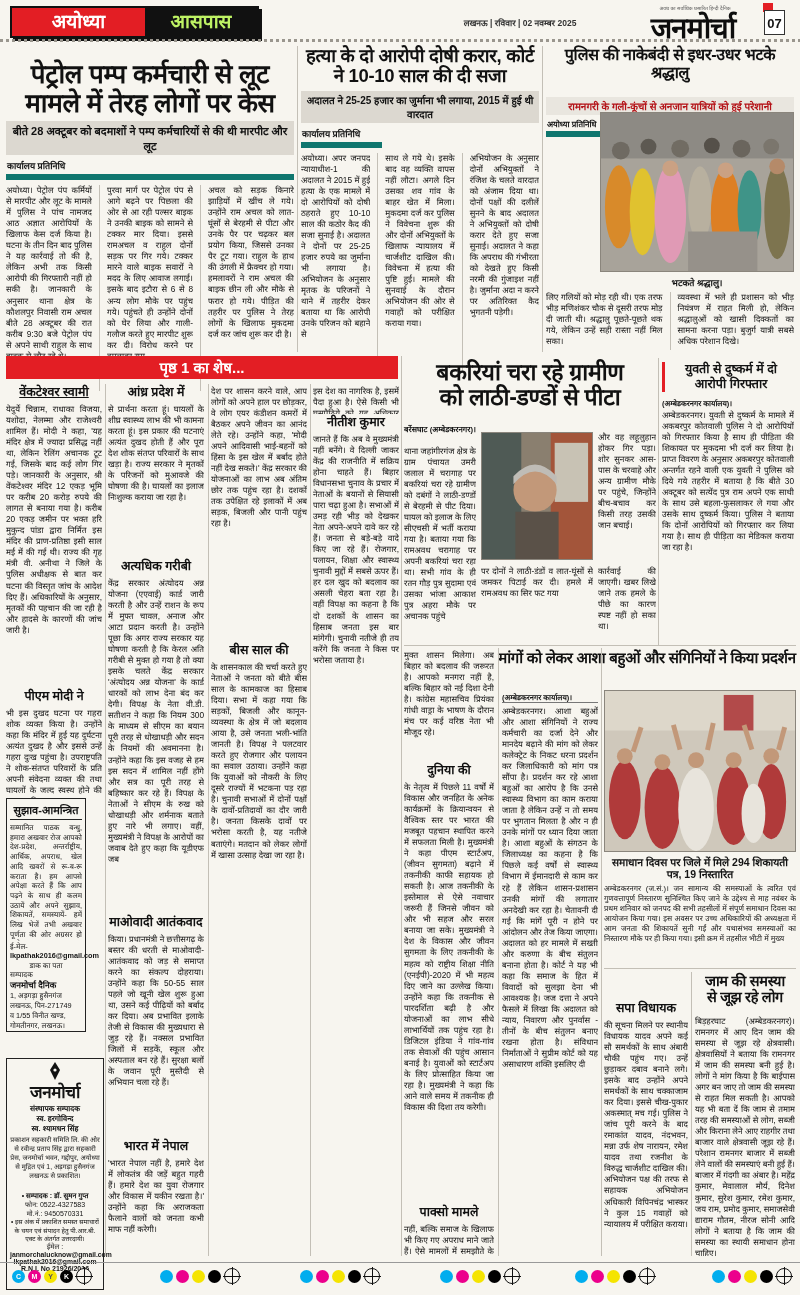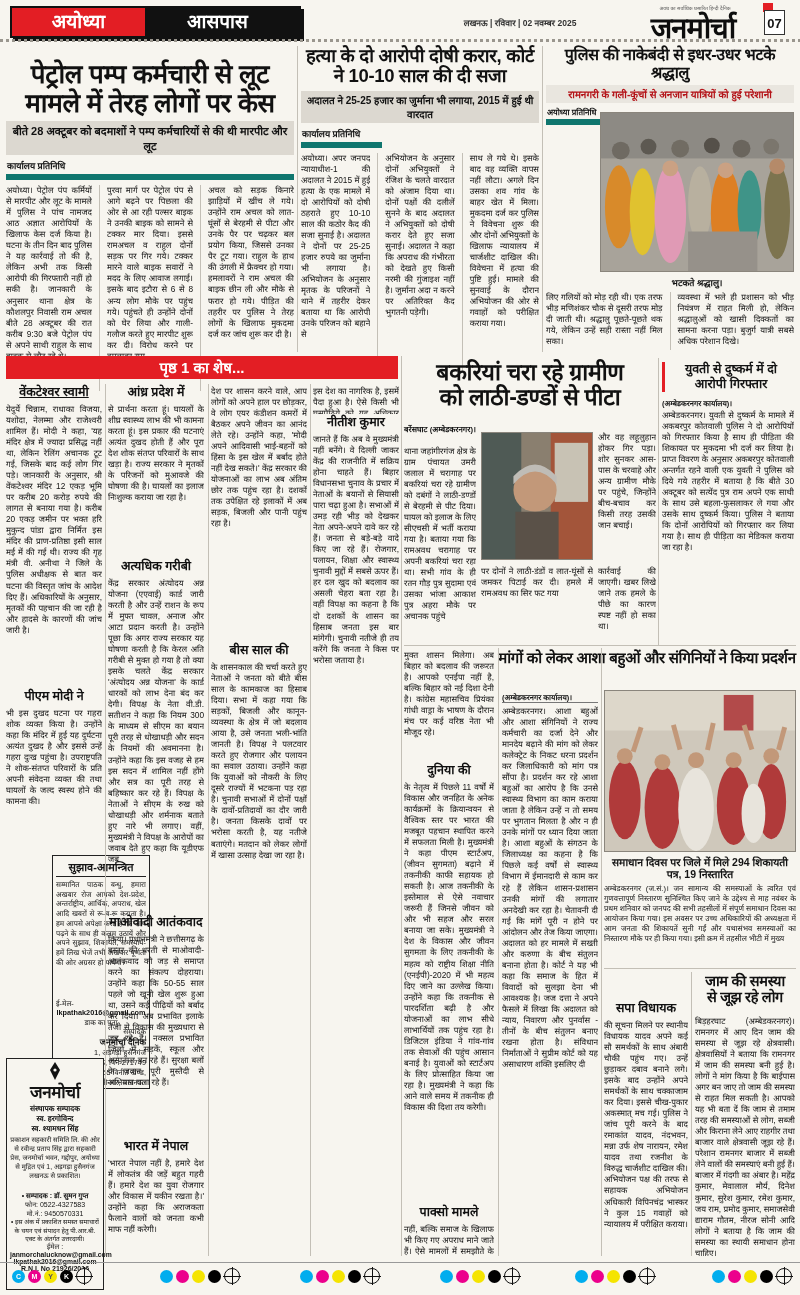--- a/index.html
+++ b/index.html
@@ -29,21 +29,21 @@
   .reg:after{top:50%;left:-2px;right:-2px;height:1px;}
   .cmykgrp{position:absolute;top:1268px;display:flex;gap:3px;align-items:center;}
 </style>
 </head>
 <body>
 
 <div id="page">
 
   <div class="abs" style="left:10px;top:6px;display:flex;border:2px solid #111;box-shadow:3px 3px 0 #111;">
     <div style="width:133px;height:28px;background:#e31e24;color:#fff;font-weight:bold;font-size:19px;text-align:center;line-height:28px;">अयोध्या</div>
-    <div style="width:112px;height:28px;background:#111;color:#ffffff;font-weight:bold;font-size:19px;line-height:28px;padding-left:42px;">आसपास</div>
+    <div style="width:112px;height:28px;background:#111;color:#bef264;font-weight:bold;font-size:19px;text-align:center;line-height:28px;">आसपास</div>
   </div>
   <div class="abs" style="left:420px;top:17px;width:200px;text-align:center;font-size:8.5px;font-weight:bold;color:#333;">लखनऊ | रविवार | 02 नवम्बर 2025</div>
   <div class="abs" style="left:630px;top:5px;width:130px;text-align:center;font-size:5px;color:#555;">अवध का सर्वाधिक प्रसारित हिन्दी दैनिक</div>
   <div class="abs" style="left:622px;top:7px;width:142px;text-align:center;font-size:29px;font-weight:bold;letter-spacing:-1px;color:#0d0d0d;">जनमोर्चा</div>
   <div class="abs" style="left:763px;top:3px;width:10px;height:9px;background:#e31e24;"></div>
   <div class="abs" style="left:764px;top:10px;width:21px;height:25px;border:1px solid #333;background:#fff;text-align:center;font-size:13px;font-weight:bold;line-height:25px;">07</div>
   <div class="abs dashrule" style="left:0;top:39px;width:800px;height:3px;"></div>
 
   <div class="abs" style="left:6px;top:60px;width:288px;">
     <div class="hl" style="font-size:26px;">पेट्रोल पम्प कर्मचारी से लूट</div>
@@ -57,28 +57,28 @@
     </div>
   </div>
 
   <div class="abs" style="left:301px;top:46px;width:238px;">
     <div class="hl" style="font-size:18.5px;">हत्या के दो आरोपी दोषी करार, कोर्ट</div>
     <div class="hl" style="font-size:18.5px;">ने 10-10 साल की दी सजा</div>
     <div class="graybar" style="margin-top:4px;font-size:10px;padding:2px 1px;">अदालत ने 25-25 हजार का जुर्माना भी लगाया, 2015 में हुई थी वारदात</div>
     <div class="byline" style="margin-top:3px;width:80px;">कार्यालय प्रतिनिधि</div>
     <div class="cols" style="margin-top:5px;height:218px;">
       <div class="c jt">अयोध्या। अपर जनपद न्यायाधीश-1 की अदालत ने 2015 में हुई हत्या के एक मामले में दो आरोपियों को दोषी ठहराते हुए 10-10 साल की कठोर कैद की सजा सुनाई है। अदालत ने दोनों पर 25-25 हजार रुपये का जुर्माना भी लगाया है। अभियोजन के अनुसार मृतक के परिजनों ने थाने में तहरीर देकर बताया था कि आरोपी उनके परिजन को बहाने से</div>
+      <div class="c jt">साथ ले गये थे। इसके बाद वह व्यक्ति वापस नहीं लौटा। अगले दिन उसका शव गांव के बाहर खेत में मिला। मुकदमा दर्ज कर पुलिस ने विवेचना शुरू की और दोनों अभियुक्तों के खिलाफ न्यायालय में चार्जशीट दाखिल की। विवेचना में हत्या की पुष्टि हुई। मामले की सुनवाई के दौरान अभियोजन की ओर से गवाहों को परीक्षित कराया गया।</div>
       <div class="c jt">अभियोजन के अनुसार दोनों अभियुक्तों ने रंजिश के चलते वारदात को अंजाम दिया था। दोनों पक्षों की दलीलें सुनने के बाद अदालत ने अभियुक्तों को दोषी करार देते हुए सजा सुनाई। अदालत ने कहा कि अपराध की गंभीरता को देखते हुए किसी नरमी की गुंजाइश नहीं है। जुर्माना अदा न करने पर अतिरिक्त कैद भुगतनी पड़ेगी।</div>
-      <div class="c jt">साथ ले गये थे। इसके बाद वह व्यक्ति वापस नहीं लौटा। अगले दिन उसका शव गांव के बाहर खेत में मिला। मुकदमा दर्ज कर पुलिस ने विवेचना शुरू की और दोनों अभियुक्तों के खिलाफ न्यायालय में चार्जशीट दाखिल की। विवेचना में हत्या की पुष्टि हुई। मामले की सुनवाई के दौरान अभियोजन की ओर से गवाहों को परीक्षित कराया गया।</div>
     </div>
   </div>
 
   <div class="abs" style="left:546px;top:46px;width:248px;">
     <div class="hl" style="font-size:16px;">पुलिस की नाकेबंदी से इधर-उधर भटके श्रद्धालु</div>
-    <div class="graybar" style="margin-top:4px;font-size:10px;padding:2px 1px;color:#b41318;background:#e9e6df;">रामनगरी के गली-कूंचों से अनजान यात्रियों को हुई परेशानी</div>
+    <div class="graybar" style="margin-top:16px;font-size:10px;padding:2px 1px;color:#b41318;background:#e9e6df;">रामनगरी के गली-कूंचों से अनजान यात्रियों को हुई परेशानी</div>
     <div class="byline" style="margin-top:2px;width:78px;font-size:8px;">अयोध्या प्रतिनिधि</div>
   </div>
   <div class="abs photo" style="left:600px;top:112px;width:194px;height:160px;">
     <svg width="100%" height="100%" viewBox="0 0 194 160" preserveAspectRatio="none">
       <rect width="194" height="160" fill="#a8a39a"></rect>
       <rect y="0" width="194" height="46" fill="#8d8a84"></rect>
       <circle cx="20" cy="38" r="9" fill="#6f6a62"></circle>
         <circle cx="48" cy="34" r="8" fill="#5d5952"></circle>
       <circle cx="80" cy="36" r="9" fill="#716c63"></circle>
         <circle cx="112" cy="33" r="8" fill="#555049"></circle>
@@ -106,27 +106,27 @@
   <div class="vr" style="left:297px;top:46px;height:306px;"></div>
   <div class="vr" style="left:542px;top:46px;height:306px;"></div>
 
   <div class="abs" style="left:6px;top:356px;width:392px;height:23px;background:#e31e24;color:#fff;font-weight:bold;font-size:15px;text-align:center;line-height:23px;">पृष्ठ 1 का शेष...</div>
 
   <div class="abs shead" style="left:6px;top:386px;width:96px;text-decoration:underline;">वेंकटेश्वर स्वामी</div>
   <div class="abs jt" style="left:6px;top:404px;width:96px;height:282px;">येदुर्ये चिन्नाम, राधाका विजया, यशोदा, नेलम्मा और राजेश्वरी शामिल हैं। मोदी ने कहा, 'यह मंदिर क्षेत्र में ज्यादा प्रसिद्ध नहीं था, लेकिन रेलिंग अचानक टूट गई, जिसके बाद कई लोग गिर पड़े। जानकारी के अनुसार, श्री वेंकटेश्वर मंदिर 12 एकड़ भूमि पर करीब 20 करोड़ रुपये की लागत से बनाया गया है। करीब 20 एकड़ जमीन पर भक्त हरि मुकुन्द पांडा द्वारा निर्मित इस मंदिर की प्राण-प्रतिष्ठा इसी साल मई में की गई थी। राज्य की गृह मंत्री वी. अनीथा ने जिले के पुलिस अधीक्षक से बात कर घटना की विस्तृत जांच के आदेश दिए हैं। अधिकारियों के अनुसार, मृतकों की पहचान की जा रही है और हादसे के कारणों की जांच जारी है।</div>
   <div class="abs shead" style="left:6px;top:690px;width:96px;">पीएम मोदी ने</div>
   <div class="abs jt" style="left:6px;top:708px;width:96px;height:104px;">भी इस दुखद घटना पर गहरा शोक व्यक्त किया है। उन्होंने कहा कि मंदिर में हुई यह दुर्घटना अत्यंत दुखद है और इससे उन्हें गहरा दुःख पहुंचा है। उपराष्ट्रपति ने शोक-संतप्त परिवारों के प्रति अपनी संवेदना व्यक्त की तथा घायलों के जल्द स्वस्थ होने की कामना की।</div>
 
-  <div class="abs boxed" style="left:6px;top:855px;width:98px;height:234px;padding:3px;margin-left:46px;">
+  <div class="abs boxed" style="left:6px;top:798px;width:80px;height:234px;padding:3px;">
     <div style="font-weight:bold;font-size:11px;text-align:center;border-bottom:1px solid #222;padding-bottom:2px;">सुझाव-आमन्त्रित</div>
     <div class="jt" style="font-size:7.3px;margin-top:3px;height:118px;">सम्मानित पाठक बन्धु, हमारा अखबार रोज आपको देश-प्रदेश, अन्तर्राष्ट्रीय, आर्थिक, अपराध, खेल आदि खबरों से रू-ब-रू कराता है। हम आपसे अपेक्षा करते हैं कि आप पढ़ने के साथ ही कलम उठायें और अपने सुझाव, शिकायतें, समस्यायें- हमें लिख भेजें तभी अखबार पूर्णता की ओर अग्रसर हो पायेगा।</div>
     <div style="font-size:7.3px;text-align:left;">ई-मेल-</div>
     <div style="font-size:7.3px;font-weight:bold;text-align:center;">lkpathak2016@gmail.com</div>
     <div style="font-size:7.3px;text-align:center;">डाक का पता</div>
-    <div style="font-size:7.3px;text-align:right;line-height:1.35;">
+    <div style="font-size:7.3px;text-align:left;line-height:1.35;">
       <span>सम्पादक</span><br>
       <span style="font-weight:bold;font-size:8.5px;">जनमोर्चा दैनिक</span><br>
       <span>1, अड़गड़ा हुसैनगंज</span><br>
       <span>लखनऊ, पिन-271749</span><br>
       <span>व 1/55 विनीत खण्ड,</span><br>
       <span>गोमतीनगर, लखनऊ।</span>
     </div>
   </div>
 
   <div class="abs boxed" style="left:6px;top:1058px;width:98px;height:232px;padding:3px;text-align:center;">
@@ -240,21 +240,21 @@
   <div class="abs shead" style="left:604px;top:1002px;width:84px;">सपा विधायक</div>
   <div class="abs jt" style="left:604px;top:1020px;width:84px;height:236px;">की सूचना मिलने पर स्थानीय विधायक यादव अपने कई सौ समर्थकों के साथ अंबारी चौकी पहुंच गए। उन्हें छुड़ाकर दबाव बनाने लगे। इसके बाद उन्होंने अपने समर्थकों के साथ चक्काजाम कर दिया। इससे चीख-पुकार अकस्मात् मच गई। पुलिस ने जांच पूरी करने के बाद रमाकांत यादव, नंदभवन, मन्ना उर्फ शेष नारायन, रमेश यादव तथा रजनीश के विरुद्ध चार्जशीट दाखिल की। अभियोजन पक्ष की तरफ से सहायक अभियोजन अधिकारी विपिनचंद्र भास्कर ने कुल 15 गवाहों को न्यायालय में परीक्षित कराया।</div>
 
   <div class="vr" style="left:691px;top:972px;height:284px;"></div>
   <div class="abs hl" style="left:695px;top:974px;width:100px;font-size:14.5px;">
     <span>जाम की समस्या</span><br>
     <span>से जूझ रहे लोग</span>
   </div>
   <div class="abs jt" style="left:695px;top:1016px;width:100px;height:240px;">बिड़हरघाट (अम्बेडकरनगर)। रामनगर में आए दिन जाम की समस्या से जूझ रहे क्षेत्रवासी। क्षेत्रवासियों ने बताया कि रामनगर में जाम की समस्या बनी हुई है। लोगों ने मांग किया है कि बाईपास अगर बन जाए तो जाम की समस्या से राहत मिल सकती है। आपको यह भी बता दें कि जाम से तमाम तरह की समस्याओं से लोग, सब्जी और किराना लेने आए राहगीर तथा बाजार वाले क्षेत्रवासी जूझ रहे हैं। परेशान रामनगर बाजार में सब्जी लेने वालों की समस्याएं बनी हुई हैं। बाजार में गंदगी का अंबार है। महेंद्र कुमार, मेवालाल मौर्य, दिनेश कुमार, सुरेश कुमार, रमेश कुमार, जय राम, प्रमोद कुमार, समाजसेवी द्याराम गौतम, नीरज सोनी आदि लोगों ने बताया है कि जाम की समस्या का स्थायी समाधान होना चाहिए।</div>
 
-  <div class="abs jt" style="left:404px;top:650px;width:90px;height:110px;">मुक्त शासन मिलेगा। अब बिहार को बदलाव की जरूरत है। आपको एनईपा नहीं है, बल्कि बिहार को नई दिशा देनी है। कांग्रेस महासचिव प्रियंका गांधी वाड्रा के भाषण के दौरान मंच पर कई वरिष्ठ नेता भी मौजूद रहे।</div>
+  <div class="abs jt" style="left:404px;top:650px;width:90px;height:110px;">मुक्त शासन मिलेगा। अब बिहार को बदलाव की जरूरत है। आपको मनगरा नहीं है, बल्कि बिहार को नई दिशा देनी है। कांग्रेस महासचिव प्रियंका गांधी वाड्रा के भाषण के दौरान मंच पर कई वरिष्ठ नेता भी मौजूद रहे।</div>
   <div class="abs shead" style="left:404px;top:764px;width:90px;">दुनिया की</div>
   <div class="abs jt" style="left:404px;top:782px;width:90px;height:420px;">के नेतृत्व में पिछले 11 वर्षों में विकास और जनहित के अनेक कार्यक्रमों के क्रियान्वयन से वैश्विक स्तर पर भारत की मजबूत पहचान स्थापित करने में सफलता मिली है। मुख्यमंत्री ने कहा पीएम स्टार्टअप, (जीवन सुगमता) बढ़ाने में तकनीकी काफी सहायक हो सकती है। आज तकनीकी के इस्तेमाल से ऐसे नवाचार जरूरी हैं जिनसे जीवन को और भी सहज और सरल बनाया जा सके। मुख्यमंत्री ने देश के विकास और जीवन सुगमता के लिए तकनीकी के महत्व को राष्ट्रीय शिक्षा नीति (एनईपी)-2020 में भी महत्व दिए जाने का उल्लेख किया। उन्होंने कहा कि तकनीक से पारदर्शिता बढ़ी है और योजनाओं का लाभ सीधे लाभार्थियों तक पहुंच रहा है। डिजिटल इंडिया ने गांव-गांव तक सेवाओं की पहुंच आसान बनाई है। युवाओं को स्टार्टअप के लिए प्रोत्साहित किया जा रहा है। मुख्यमंत्री ने कहा कि आने वाले समय में तकनीक ही विकास की दिशा तय करेगी।</div>
   <div class="abs shead" style="left:404px;top:1206px;width:90px;">पाक्सो मामले</div>
   <div class="abs jt" style="left:404px;top:1224px;width:90px;height:32px;">नहीं, बल्कि समाज के खिलाफ भी किए गए अपराध माने जाते हैं। ऐसे मामलों में समझौते के आधार पर राहत नहीं दी जा सकती।</div>
 
   <div class="vr" style="left:498px;top:648px;height:608px;"></div>
   <div class="vr" style="left:601px;top:648px;height:608px;"></div>
 
   <div class="hrule" style="left:0;top:1262px;width:800px;background:#999;"></div>
   <div class="cmykgrp" style="left:12px;">

